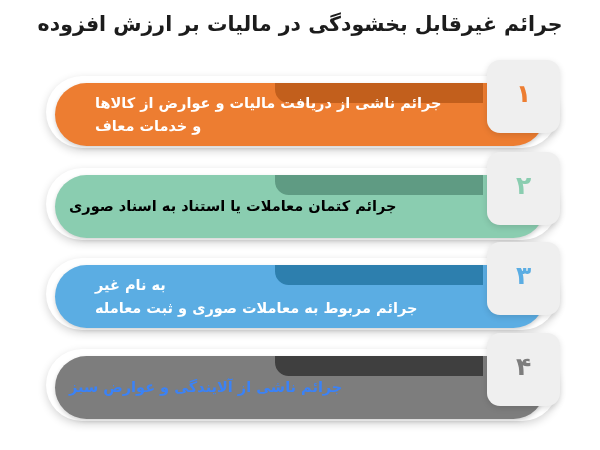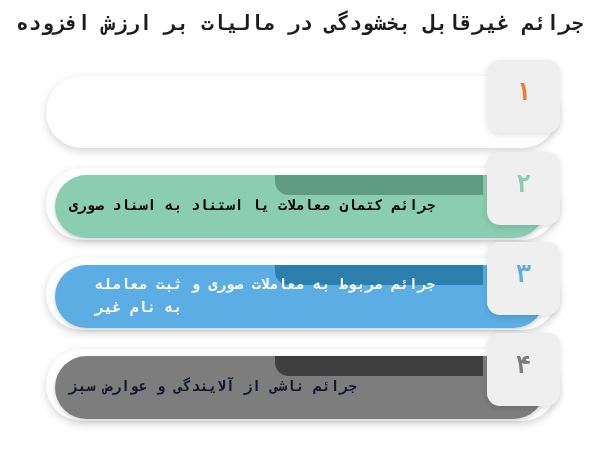--- a/index.html
+++ b/index.html
@@ -14,21 +14,20 @@
     font-family: "DejaVu Sans", "Liberation Sans", sans-serif;
     overflow: hidden;
     position: relative;
   }
 
   #infographic {
     position: relative;
     width: 600px;
     height: 330px;
     background: #ffffff;
-    font-family: Liberation Mono, monospace;
   }
 
   
   .title {
     position: absolute;
     top: 12px;
     left: 0;
     width: 600px;
     text-align: center;
     font-size: 20.5px;
@@ -154,20 +153,29 @@
 </style>
 </head>
 <body style="background: rgb(255, 255, 255);">
 
 <div id="infographic">
 
   <div class="title" style="color: rgb(28, 28, 28);">جرائم غیرقابل بخشودگی در مالیات بر ارزش افزوده</div>
 
   <div class="row row-1">
     <div class="halo"></div>
+    <div class="bar-wrap">
+      <div class="bar" style="background: rgb(237, 125, 49);"></div>
+      <div class="fold" style="background: rgb(194, 95, 28);"></div>
+      <div class="fold-cap" style="background: rgb(237, 125, 49);"></div>
+      <div class="bar-text two-line" style="color: rgb(255, 255, 255);">
+        <span class="bar-line">جرائم ناشی از دریافت مالیات و عوارض از کالاها</span>
+        <span class="bar-line">و خدمات معاف</span>
+      </div>
+    </div>
     <div class="badge" style="background: rgb(239, 239, 239);">
       <div class="badge-num" style="color: rgb(237, 125, 49);">۱</div>
     </div>
   </div>
 
   <div class="row row-2">
     <div class="halo"></div>
     <div class="bar-wrap">
       <div class="bar" style="background: rgb(138, 205, 176);"></div>
       <div class="fold" style="background: rgb(95, 155, 131);"></div>
@@ -181,36 +189,36 @@
     </div>
   </div>
 
   <div class="row row-3">
     <div class="halo"></div>
     <div class="bar-wrap">
       <div class="bar" style="background: rgb(91, 173, 227);"></div>
       <div class="fold" style="background: rgb(45, 127, 174);"></div>
       <div class="fold-cap" style="background: rgb(91, 173, 227);"></div>
       <div class="bar-text two-line" style="color: rgb(255, 255, 255);">
+        <span class="bar-line">به نام غیر</span>
         <span class="bar-line">جرائم مربوط به معاملات صوری و ثبت معامله</span>
-        <span class="bar-line">به نام غیر</span>
       </div>
     </div>
     <div class="badge" style="background: rgb(239, 239, 239);">
       <div class="badge-num" style="color: rgb(91, 173, 227);">۳</div>
     </div>
   </div>
 
   <div class="row row-4">
     <div class="halo"></div>
     <div class="bar-wrap">
       <div class="bar" style="background: rgb(125, 125, 125);"></div>
       <div class="fold" style="background: rgb(63, 63, 63);"></div>
       <div class="fold-cap" style="background: rgb(125, 125, 125);"></div>
-      <div class="bar-text" style="color: #0f172a;">
+      <div class="bar-text" style="color: #3b82f6;">
         <span class="bar-line">جرائم ناشی از آلایندگی و عوارض سبز</span>
       </div>
     </div>
     <div class="badge" style="background: rgb(239, 239, 239);">
       <div class="badge-num" style="color: rgb(125, 125, 125);">۴</div>
     </div>
   </div>
 
 </div>
 

